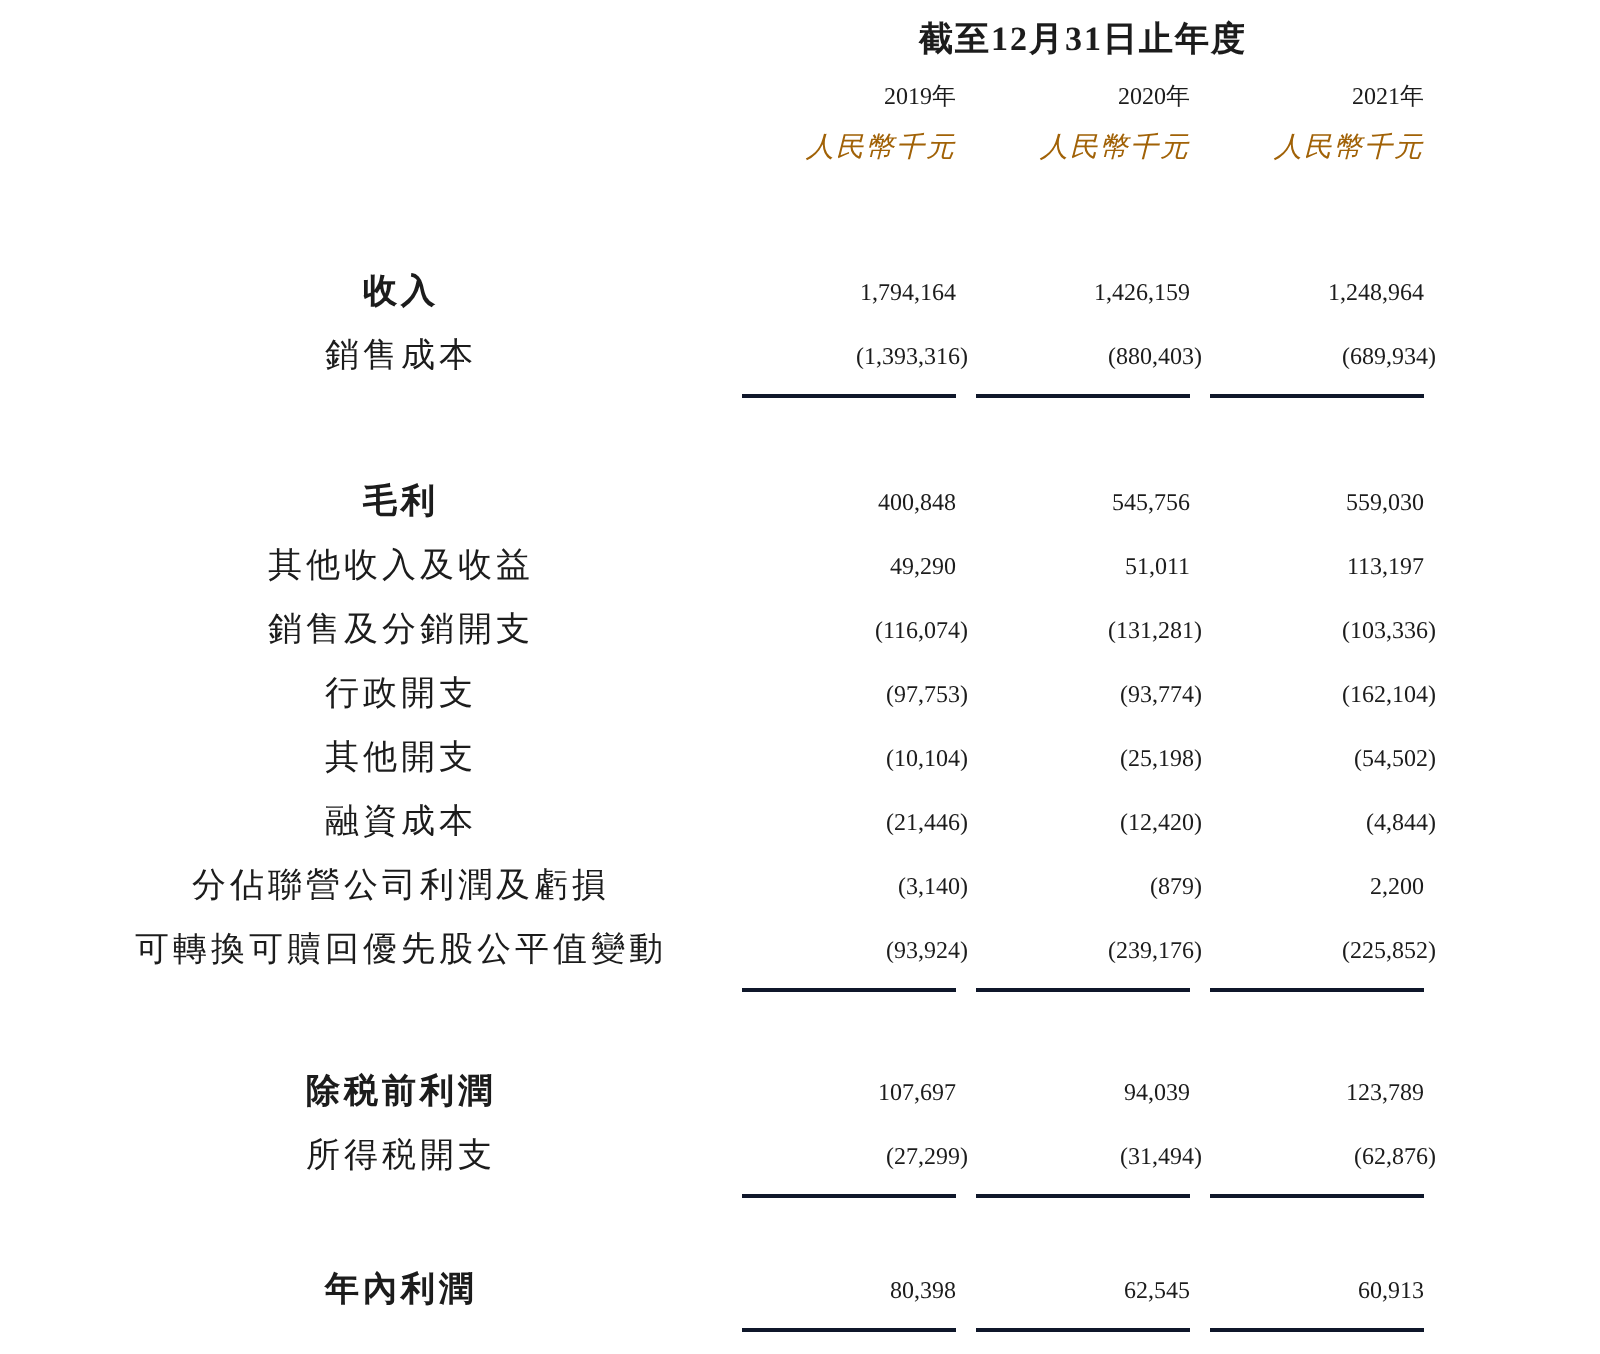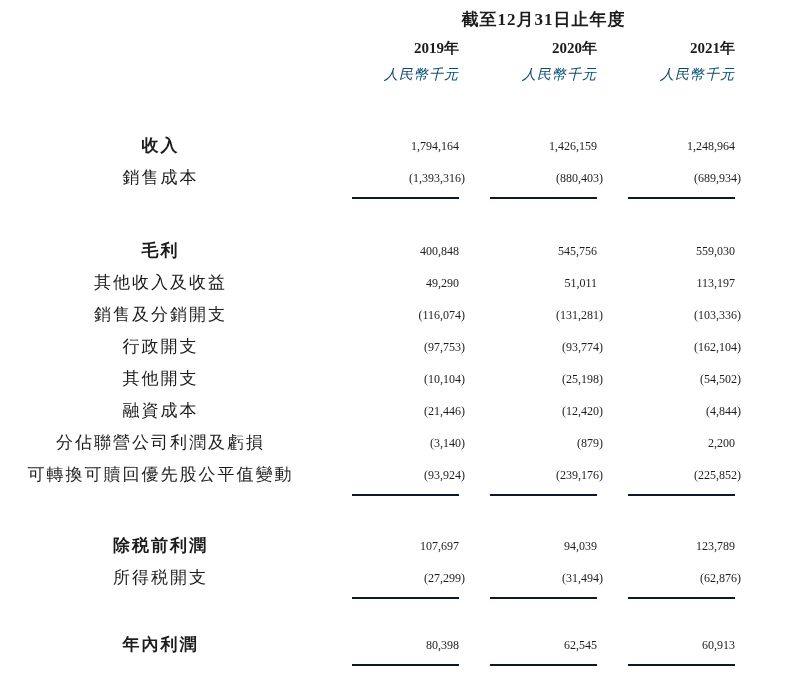--- a/index.html
+++ b/index.html
@@ -14,44 +14,45 @@
     box-sizing: border-box;
     padding-top: 6px;
     background: #ffffff;
     color: #1c1c1c;
     font-family: "Liberation Serif", "DejaVu Serif", serif;
     overflow: hidden;
   }
   .grid-row {
     display: grid;
     grid-template-columns: 321px 107px 107px 107px;
-    column-gap: 31px;
+    column-gap: 10px;
+    padding-left: 40px;
     box-sizing: border-box;
   }
   .title-row { line-height: 28px; }
   .period-title {
     grid-column: 2 / 5;
     text-align: center;
     font-weight: bold;
     font-size: 17px;
     letter-spacing: 1px;
   }
   .years-row { line-height: 28px; }
   .col-head {
     text-align: right;
-    font-weight: bold;
-    font-size: 15px;
+    font-weight: normal;
+    font-size: 12px;
   }
   .units-row { line-height: 26px; }
   .unit {
     text-align: right;
     font-style: italic;
     font-size: 14px;
     letter-spacing: 1px;
-    color: #0c4a6e;
+    color: #a16207;
   }
   .row { line-height: 32px; }
   .row .label {
     font-size: 17px;
     letter-spacing: 2px;
     text-align: center;
   }
   .row.bold .label { font-weight: bold; }
   .num {
     text-align: right;

